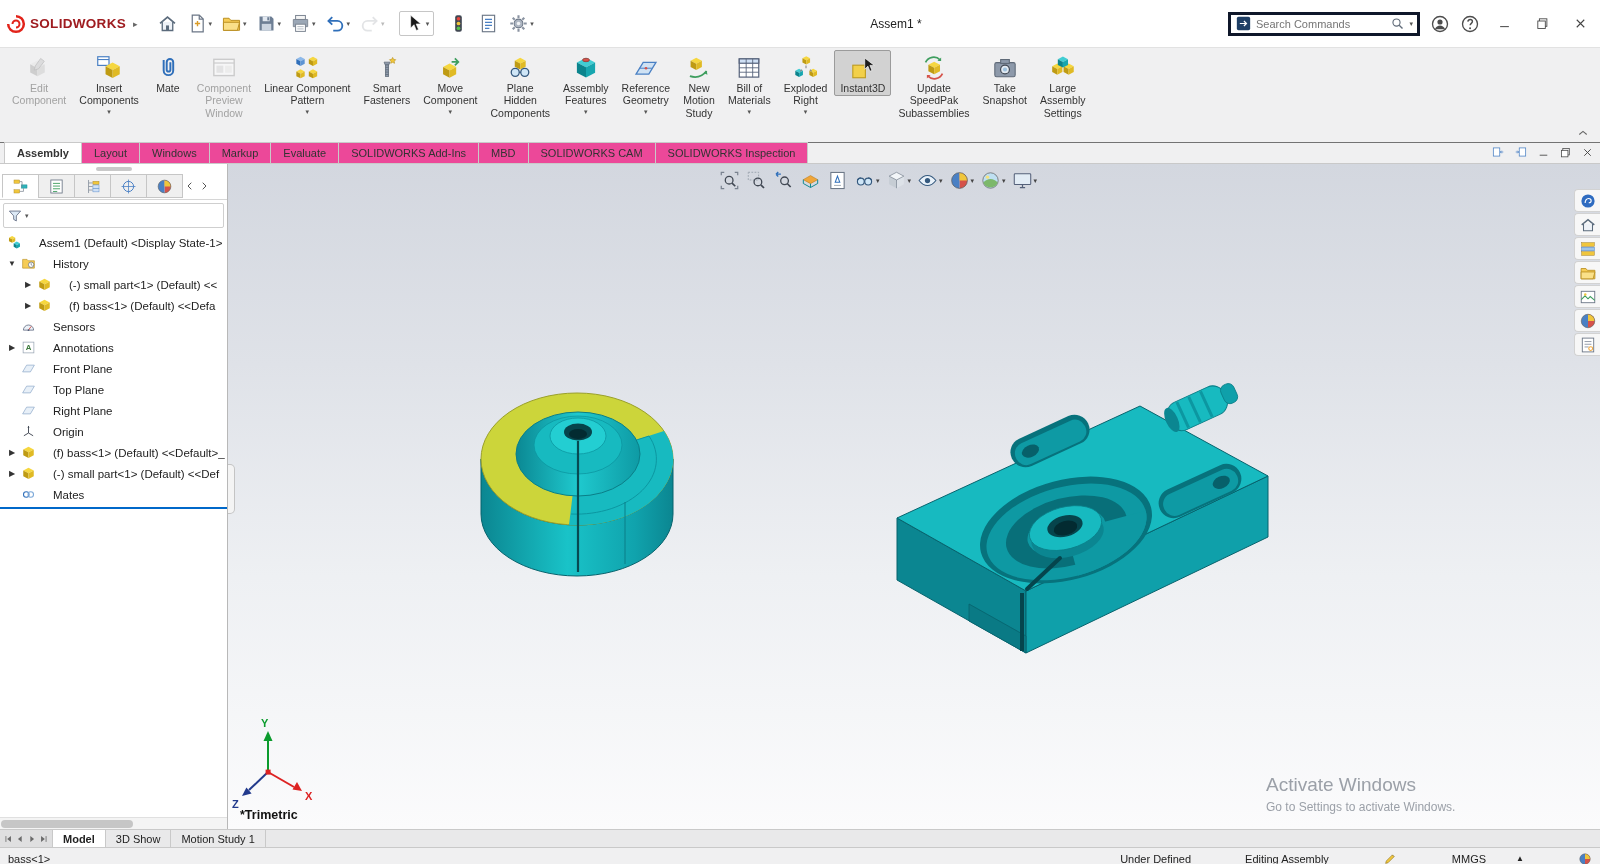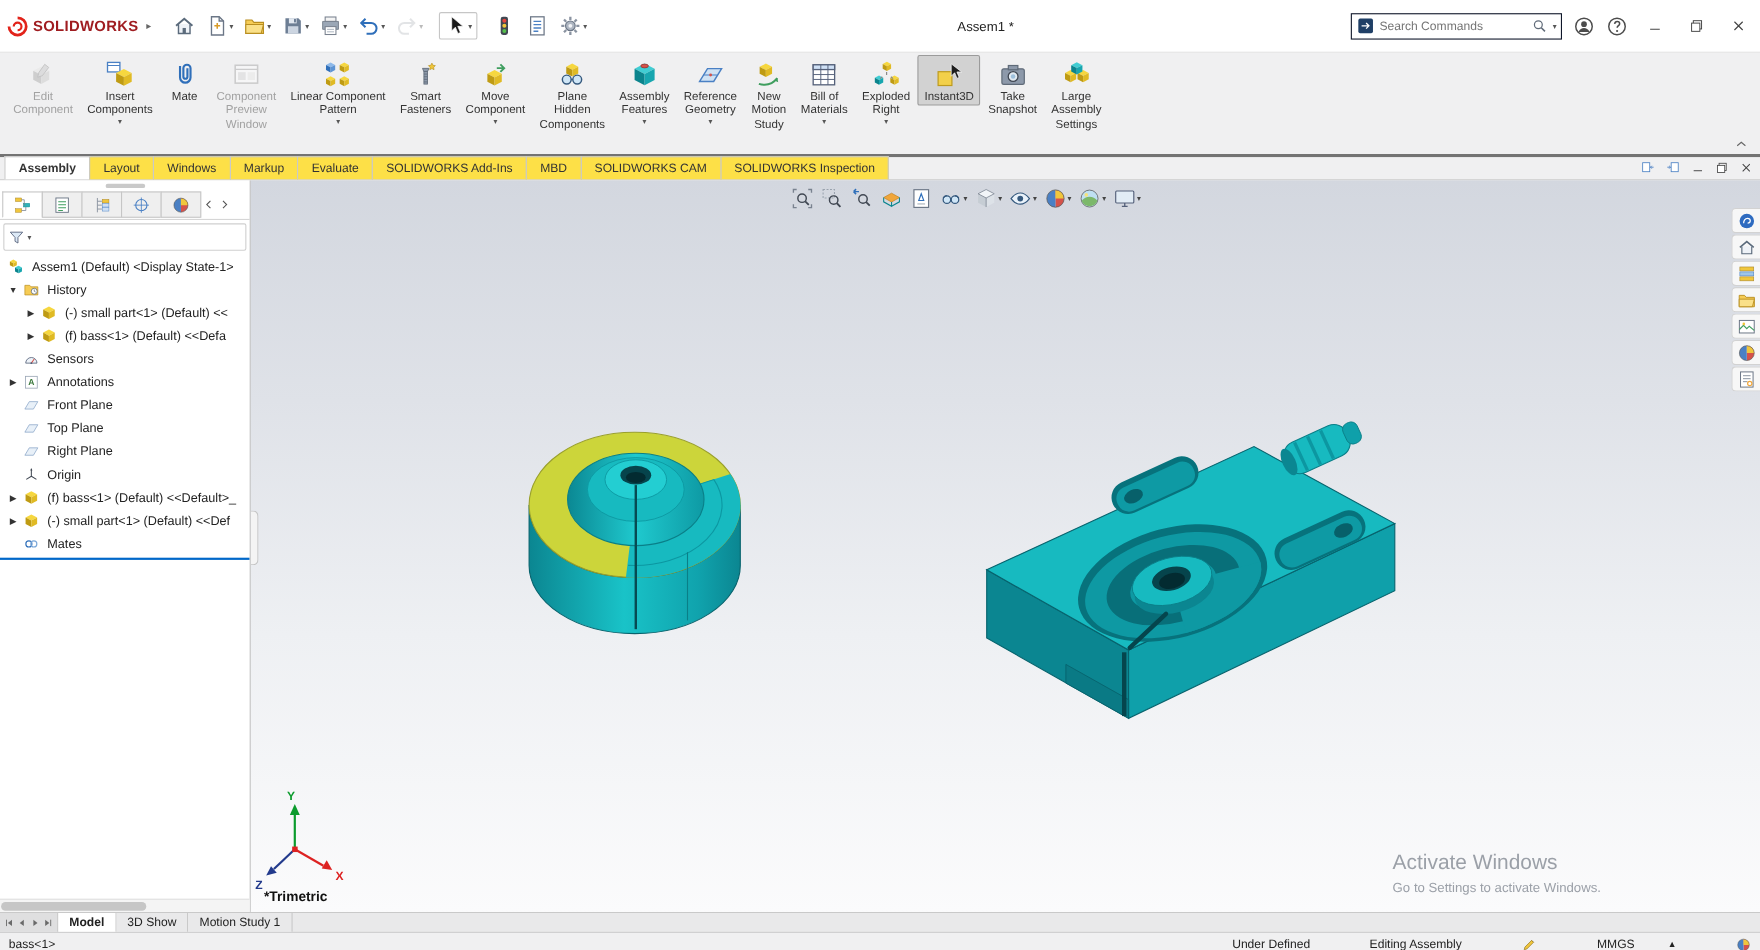--- a/index.html
+++ b/index.html
@@ -14,45 +14,45 @@
   .brand{display:flex;align-items:center;gap:4px;margin-right:16px}
   .brand-text{font-weight:bold;color:#9f1c20;font-size:13.5px;letter-spacing:.3px}
   .brand-arrow{color:#666;font-size:9px;margin-left:3px}
   .qtools{display:flex;align-items:center;gap:3px}
   .qbtn{display:inline-flex;align-items:center;padding:2px 3px;border-radius:2px}
   .qbtn .dd{font-size:7px;color:#555;margin-left:1px}
   .qbtn.dis{opacity:.4}
   .qbtn.boxed{border:1px solid #c6c6c6;background:#fff;margin:0 8px;padding:1px 4px}
   .doc-title{position:absolute;left:56%;transform:translateX(-50%);font-size:12px;color:#222}
   .tb-right{margin-left:auto;display:flex;align-items:center;gap:10px}
-  .searchbox{display:flex;align-items:center;border:1px solid #0f172a;height:24px;width:192px;
+  .searchbox{display:flex;align-items:center;border:3px solid #0f172a;height:24px;width:192px;
     padding:0 4px;gap:4px;background:#fff}
   .searchbox input{border:none;outline:none;flex:1;min-width:0;font-family:inherit;font-size:11px;color:#444}
   .searchbox .dd{font-size:7px;color:#555}
   .winbtn{width:28px;display:flex;justify-content:center}
 
   
-  .ribbon{height:95px;background:#f0f0f1;border-bottom:3px solid #737373;position:relative;display:flex}
+  .ribbon{height:95px;background:#f0f0f1;border-bottom:1px solid #737373;position:relative;display:flex}
   .ribbon-buttons{display:flex;align-items:flex-start;padding:2px 4px 0 6px}
   .rbtn{display:flex;flex-direction:column;align-items:center;padding:3px 5px 1px;margin-right:1px;
     font-size:10.5px;color:#333;text-align:center;line-height:1.18;border:1px solid transparent;
     border-radius:2px;min-width:44px}
   .rbtn .ric{height:28px;display:flex;align-items:center}
   .rbtn.active{background:#d2d2d2;border-color:#9b9b9b}
   .rbtn.dis{color:#a2a2a2}
   .rbtn.dis svg{opacity:.45;filter:grayscale(1)}
   .rbtn .dd{font-size:7px;color:#555;margin-top:1px}
   .ribbon-collapse{position:absolute;right:10px;bottom:2px}
 
   
   .tabbar{height:21px;background:#f0f0f1;display:flex;align-items:flex-end;padding-left:4px;
     border-bottom:1px solid #c9c9c9;position:relative}
   .cmdtabs{display:flex;height:21px}
   .ctab{padding:0 12px;font-size:11px;color:#333;border:1px solid #c9c9c9;border-bottom:none;
-    background:#fde047;display:flex;align-items:center;margin-right:-1px}
+    background:#ec4899;display:flex;align-items:center;margin-right:-1px}
   .ctab.active{background:#fff;font-weight:bold}
   .docwin{position:absolute;right:6px;top:2px;display:flex;gap:9px;align-items:center}
 
   
   .main{height:665px;display:flex;position:relative}
   .lpanel{width:228px;flex:none;background:#fff;border-right:1px solid #b8b8b8;
     position:relative;display:flex;flex-direction:column}
   .psplit{height:9px;display:flex;align-items:center;justify-content:center;flex:none}
   .psplit .handle{width:36px;height:4px;background:#c9c9c9;border-radius:2px}
   .ptabs{display:flex;align-items:center;height:27px;padding:1px 2px;border-bottom:1px solid #d6d6d6;flex:none}
@@ -62,21 +62,21 @@
   .parrow{width:13px;height:20px;display:flex;align-items:center;justify-content:center;margin-left:1px}
   .filter{height:25px;margin:3px 3px 2px;border:1px solid #cfcfcf;border-radius:2px;display:flex;
     align-items:center;padding:0 3px;gap:2px;flex:none}
   .filter .dd{font-size:7px;color:#555}
   .filter input{flex:1;border:none;outline:none;min-width:0;font-family:inherit}
   .tree{flex:1;overflow:hidden;padding-top:2px;font-size:11.5px}
   .tree-row{display:flex;align-items:center;height:21px;padding-left:5px;white-space:nowrap;overflow:hidden}
   .tr-sp{flex:none}
   .tr-exp{width:14px;font-size:8px;color:#333;text-align:center;flex:none}
   .tr-ico{width:19px;flex:none;display:flex;justify-content:center}
-  .tr-label{margin-left:5px}
+  .tr-label{margin-left:15px}
   .rollback{border-top:2px solid var(--rollback,#0068c9);margin-top:2px}
   .pscroll{height:12px;border-top:1px solid #e0e0e0;background:#f4f4f4;position:relative;flex:none}
   .pscroll .thumb{position:absolute;left:1px;top:2px;height:8px;width:132px;background:#c6c6c6;border-radius:4px}
 
   .viewport{flex:1;position:relative;overflow:hidden;
     background:linear-gradient(180deg,#d3d7df 0%,#dfe2e8 30%,#eef0f3 62%,#fbfbfc 100%)}
   .scene{position:absolute;left:0;top:0}
   .f-teal{fill:var(--model-teal)}
   .f-teal-mid{fill:var(--model-teal-mid)}
   .f-teal-dark{fill:var(--model-teal-dark)}
@@ -462,20 +462,38 @@
         <div class="dd">▾</div>
       </div>
       <div class="rbtn active">
         <span class="ric">
           <svg width="26" height="26" viewBox="0 0 24 24" aria-hidden="true">
             <rect x="2.6" y="9.4" width="11.6" height="11.6" fill="#f2d04a" stroke="#bd9a1e" stroke-width="1"></rect>
             <path d="M13.6 2.8v10.4l2.9-2.9 1.9 4.7 1.9-.8-1.9-4.6h4Z" fill="#1d1d1d" stroke="#fff" stroke-width="0.6"></path>
           </svg>
         </span>
         <div class="rl">Instant3D</div>
+      </div>
+      <div class="rbtn">
+        <span class="ric">
+          <svg width="26" height="26" viewBox="0 0 24 24" aria-hidden="true">
+            <g transform="translate(4.5,4.5) scale(0.64)">
+              <path d="M12 2.6 20.4 7 12 11.4 3.6 7Z" fill="#f6d73f"></path>
+              <path d="M3.6 7 12 11.4V20.8L3.6 16.4Z" fill="#bf9b13"></path>
+              <path d="M20.4 7 12 11.4v9.4l8.4-4.4Z" fill="#e0ba24"></path>
+            </g>
+            <path d="M4.2 6.8A8.4 8.4 0 0 1 17.6 4.4" fill="none" stroke="#3f9e5f" stroke-width="1.6"></path>
+            <path d="M18.6 2.2v3.4h-3.4Z" fill="#3f9e5f"></path>
+            <path d="M19.8 17.2A8.4 8.4 0 0 1 6.4 19.6" fill="none" stroke="#d5524a" stroke-width="1.6"></path>
+            <path d="M5.4 21.8v-3.4h3.4Z" fill="#d5524a"></path>
+          </svg>
+        </span>
+        <div class="rl">Update</div>
+        <div class="rl">SpeedPak</div>
+        <div class="rl">Subassemblies</div>
       </div>
       <div class="rbtn">
         <span class="ric">
           <svg width="26" height="26" viewBox="0 0 24 24" aria-hidden="true">
             <rect x="2.6" y="7" width="18.8" height="13" rx="1.6" fill="#8d99aa" stroke="#5f6a78" stroke-width="1"></rect>
             <rect x="8" y="4.2" width="8" height="3.6" fill="#8d99aa" stroke="#5f6a78" stroke-width="1"></rect>
             <circle cx="12" cy="13.4" r="4.1" fill="#e2eaf2" stroke="#414853" stroke-width="1.1"></circle>
             <circle cx="12" cy="13.4" r="1.9" fill="#9fc1dd"></circle>
           </svg>
         </span>

